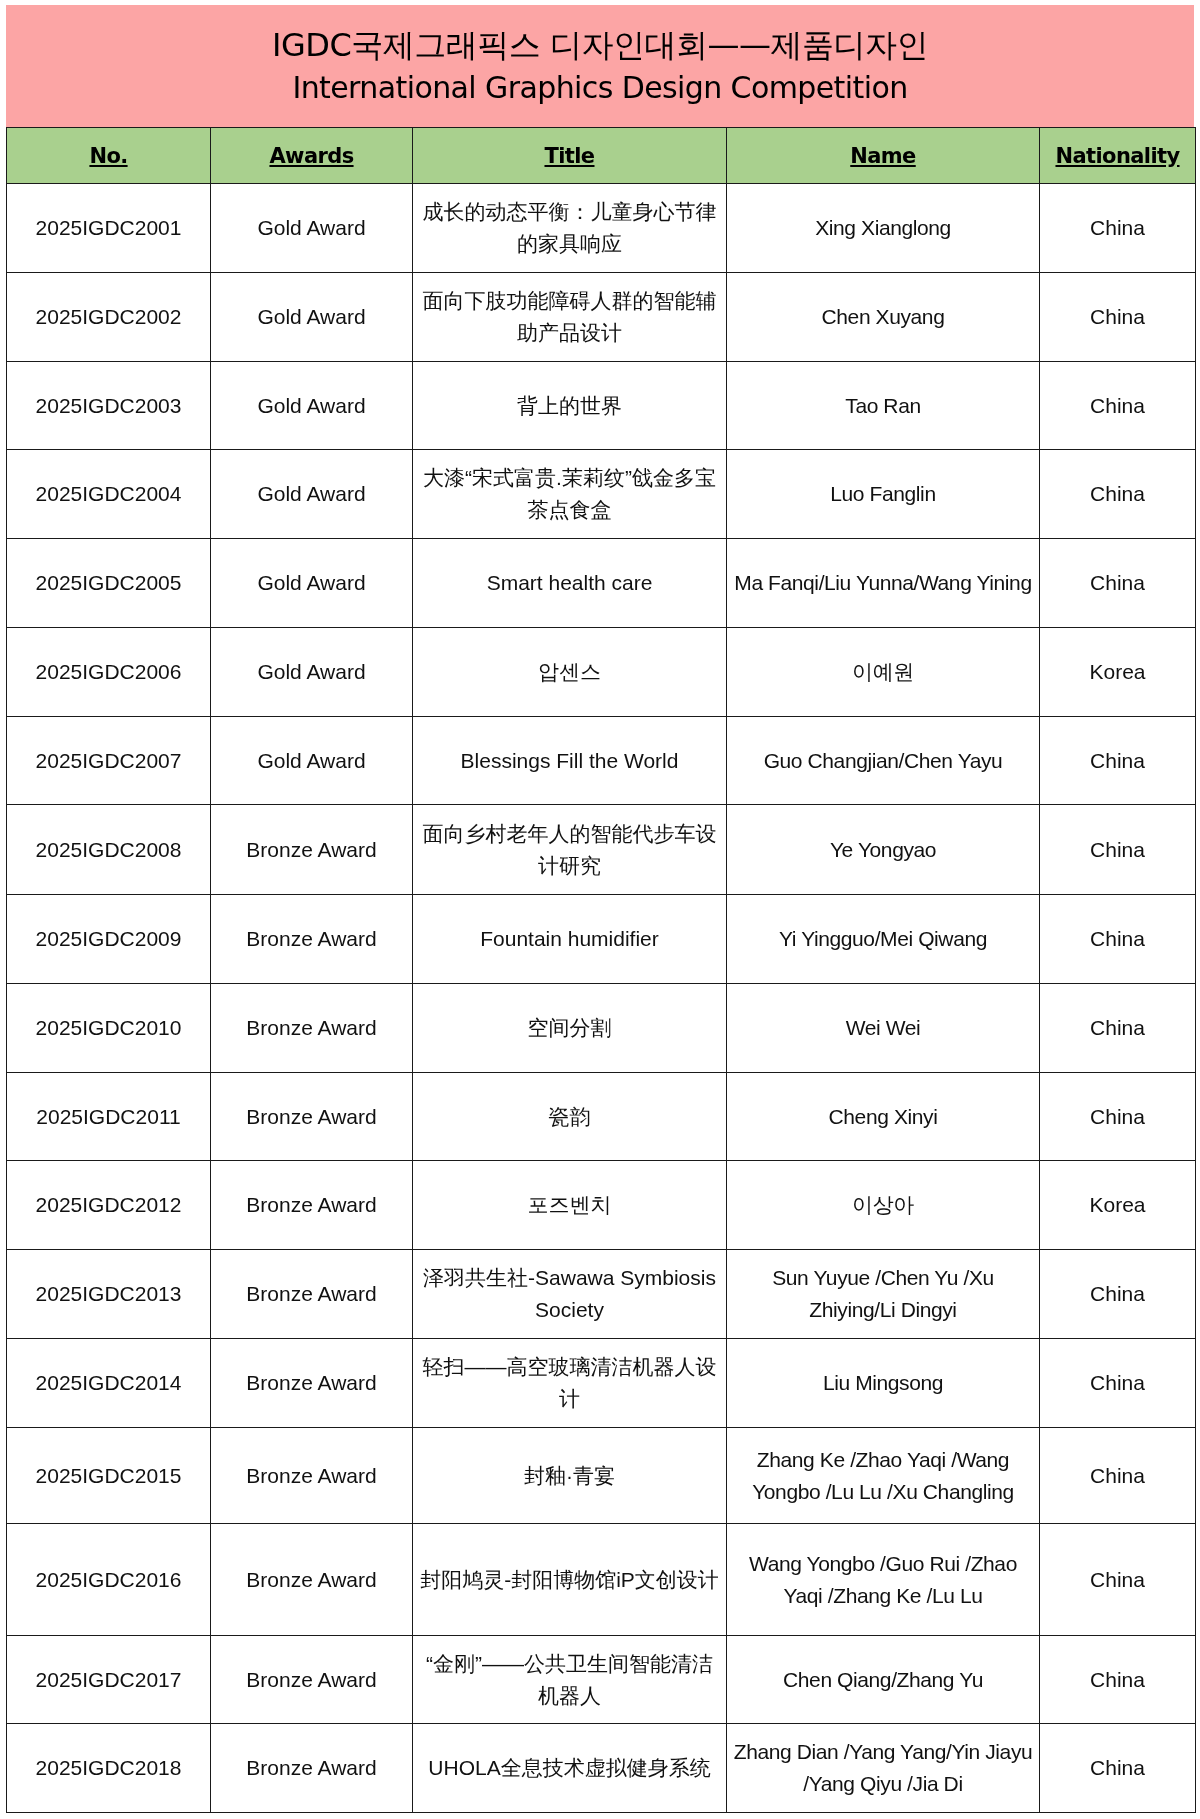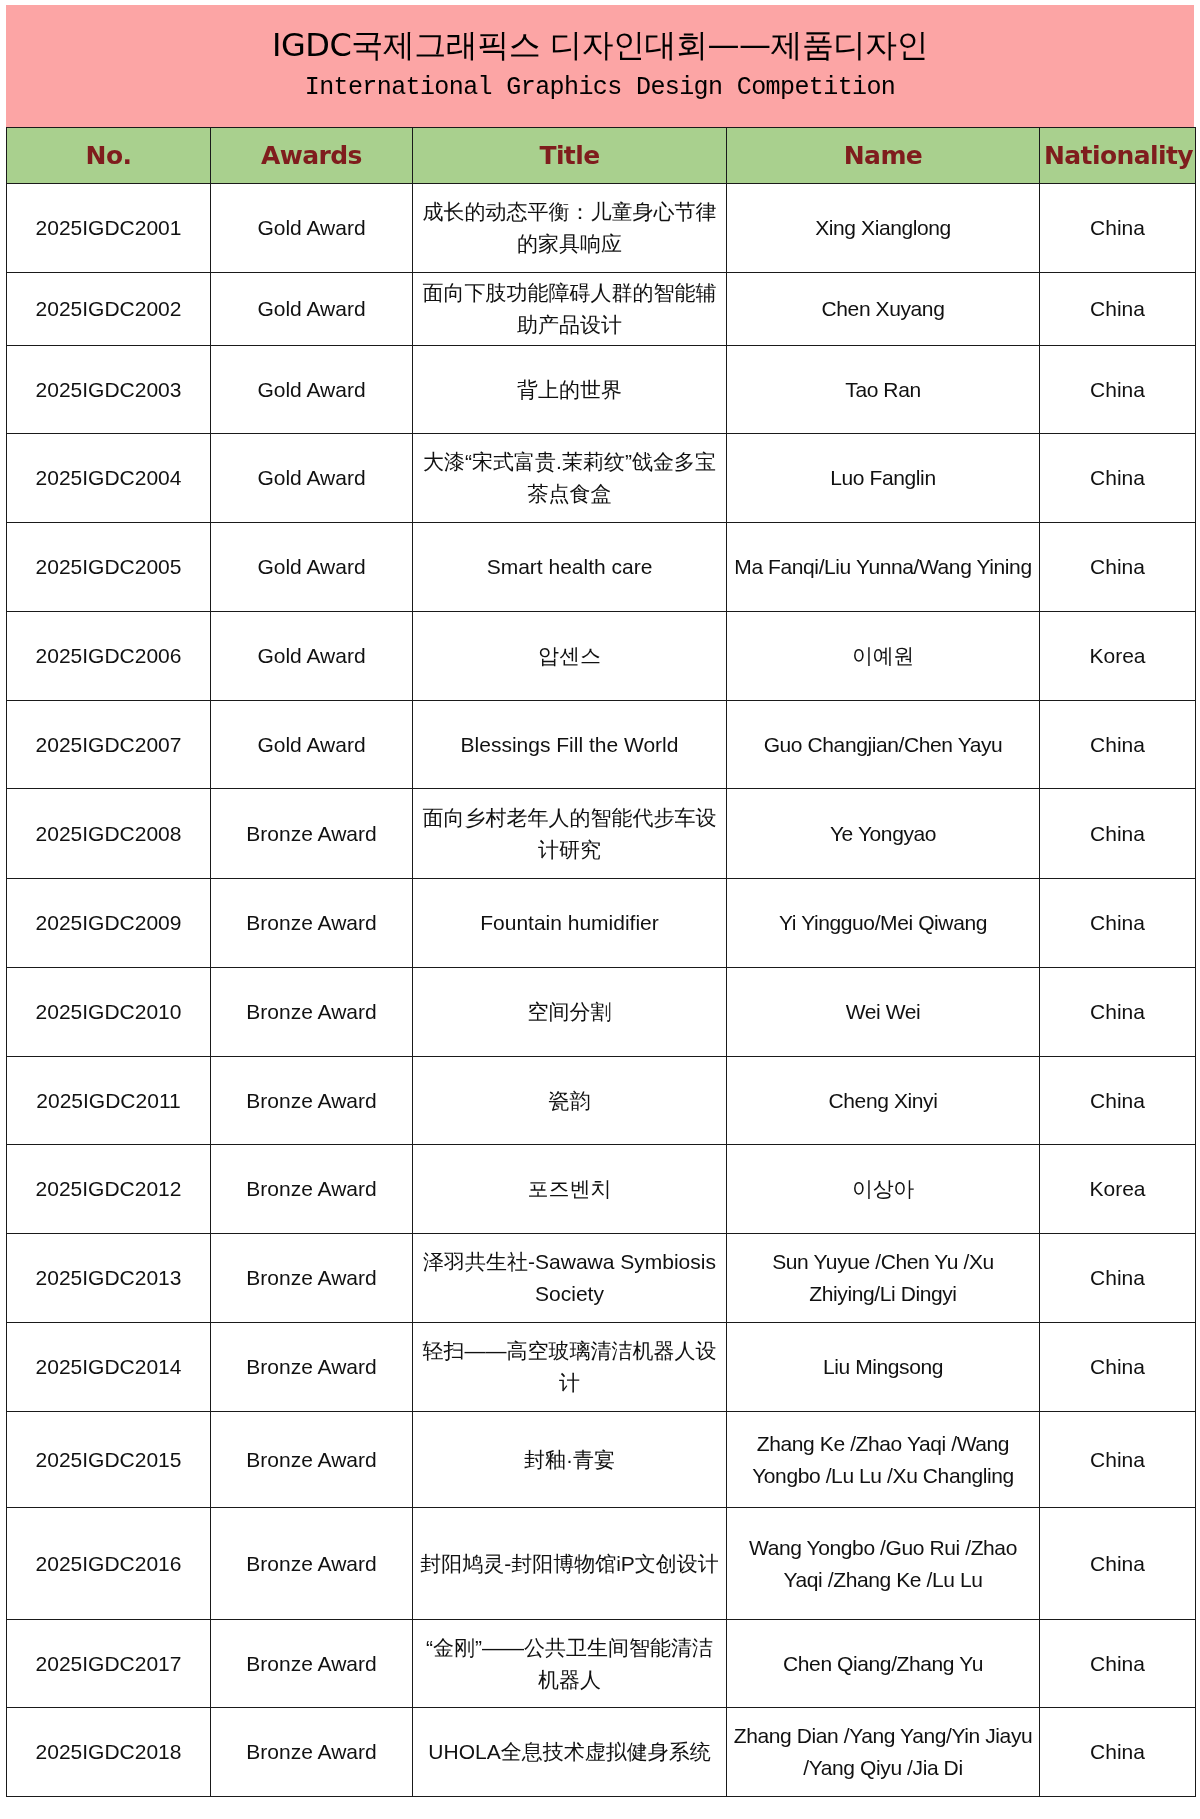--- a/index.html
+++ b/index.html
@@ -4,36 +4,37 @@
 <style>
   html, body { margin: 0; padding: 0; background: #ffffff; }
   body { width: 1200px; height: 1819px; position: relative; overflow: hidden; }
   .banner {
     position: absolute; left: 6px; top: 5px; width: 1188px; height: 123px;
     background: #fca5a5;
     display: flex; flex-direction: column; align-items: center; justify-content: center;
     font-family: "DejaVu Sans", sans-serif; color: #000;
   }
   .banner .line1 { font-size: 32px; line-height: 42px; letter-spacing: -0.5px; }
-  .banner .line2 { font-size: 25px; line-height: 44px; letter-spacing: -0.6px; font-family: Liberation Mono, monospace; }
+  .banner .line2 { font-size: 30px; line-height: 44px; letter-spacing: -0.6px; }
   table.awards {
     position: absolute; left: 6px; top: 127px;
     border-collapse: collapse; table-layout: fixed;
     width: 1189px;
   }
   table.awards th, table.awards td {
     border: 1.5px solid #1a1a1a;
     text-align: center; vertical-align: middle;
     padding: 0 4px; box-sizing: border-box;
     overflow: hidden;
   }
   table.awards th {
     background: #a9d08e; height: 56px;
-    font-family: "DejaVu Sans", sans-serif; font-weight: bold; font-size: 25px; color: #7f1d1d;
+    font-family: "DejaVu Sans", sans-serif; font-weight: bold; font-size: 21px; color: #000000;
     letter-spacing: -0.6px;
+    text-decoration: underline;
   }
   table.awards td {
     font-family: "Liberation Sans", sans-serif; font-size: 21px; color: #111;
     line-height: 32px;
   }
   td.c-title { font-size: 21px; }
   td.c-name { font-family: "DejaVu Sans", sans-serif; font-size: 21px; letter-spacing: -0.4px; }
   td.korean { font-family: "DejaVu Serif", serif; color: #444; font-weight: normal; }
   col.c1 { width: 204px; } col.c2 { width: 202px; } col.c3 { width: 314px; }
   col.c4 { width: 313px; } col.c5 { width: 156px; }
@@ -64,21 +65,21 @@
     </tr>
   </thead>
   <tbody id="rows">
       <tr style="height: 89px;">
         <td class="c-no">2025IGDC2001</td>
         <td class="c-award">Gold Award</td>
         <td class="c-title">成长的动态平衡：儿童身心节律的家具响应</td>
         <td class="c-name">Xing Xianglong</td>
         <td class="c-nat">China</td>
       </tr>
-      <tr style="height: 73px; margin-top: 24px;">
+      <tr style="height: 89px; margin-top: 24px;">
         <td class="c-no">2025IGDC2002</td>
         <td class="c-award">Gold Award</td>
         <td class="c-title">面向下肢功能障碍人群的智能辅助产品设计</td>
         <td class="c-name">Chen Xuyang</td>
         <td class="c-nat">China</td>
       </tr>
       <tr style="height: 88px;">
         <td class="c-no">2025IGDC2003</td>
         <td class="c-award">Gold Award</td>
         <td class="c-title">背上的世界</td>

